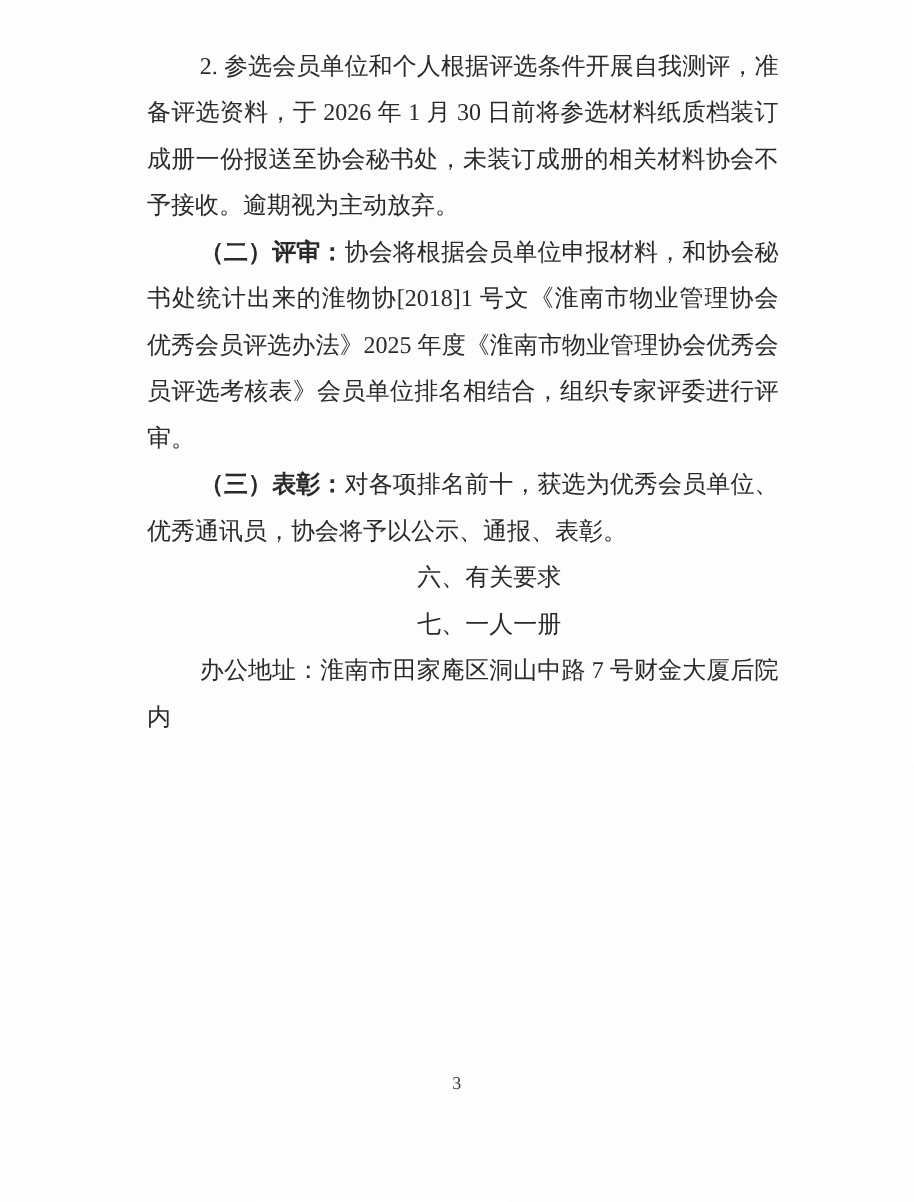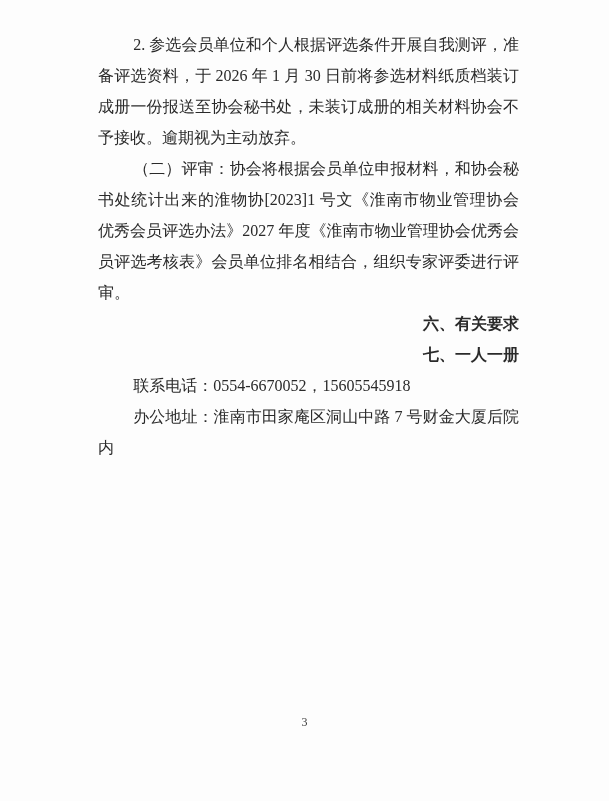--- a/index.html
+++ b/index.html
@@ -24,25 +24,25 @@
     font-size: 16px;
     line-height: 31px;
     text-align: justify;
   }
   .content p {
     margin: 0;
     padding: 0;
     text-indent: 2.2em;
   }
   .content p.heading {
-    font-weight: bold;
-    text-align: right;
+    font-weight: normal;
+    text-align: center;
   }
   .lead {
-    font-weight: normal;
+    font-weight: bold;
   }
   .page-number {
     position: absolute;
     top: 713px;
     left: 0;
     width: 100%;
     text-align: center;
     font-size: 12px;
     line-height: 18px;
     color: #3a3a3a;
@@ -50,29 +50,29 @@
   }
 </style>
 </head>
 <body>
 
 <div class="page">
   <div class="content">
 
     <p><span>2. 参选会员单位和个人根据评选条件开展自我测评，准备评选资料，于 2026 年 1 月 30 日前将参选材料纸质档装订成册一份报送至协会秘书处，未装订成册的相关材料协会不予接收。逾期视为主动放弃。</span></p>
 
-    <p><span class="lead">（二）评审：</span><span>协会将根据会员单位申报材料，和协会秘书处统计出来的淮物协[2023]1 号文《淮南市物业管理协会优秀会员评选办法》2027 年度《淮南市物业管理协会优秀会员评选考核表》会员单位排名相结合，组织专家评委进行评审。</span></p>
+    <p><span class="lead">（二）评审：</span><span>协会将根据会员单位申报材料，和协会秘书处统计出来的淮物协[2018]1 号文《淮南市物业管理协会优秀会员评选办法》2025 年度《淮南市物业管理协会优秀会员评选考核表》会员单位排名相结合，组织专家评委进行评审。</span></p>
 
+    <p><span class="lead">（三）表彰：</span><span>对各项排名前十，获选为优秀会员单位、优秀通讯员，协会将予以公示、通报、表彰。</span></p>
 
     <p class="heading">六、有关要求</p>
 
 
     <p class="heading">七、一人一册</p>
 
 
-    <p>联系电话：0554-6670052，15605545918</p>
 
     <p>办公地址：淮南市田家庵区洞山中路 7 号财金大厦后院内</p>
 
   </div>
 
   <div class="page-number">3</div>
 </div>
 
 </body></html>

